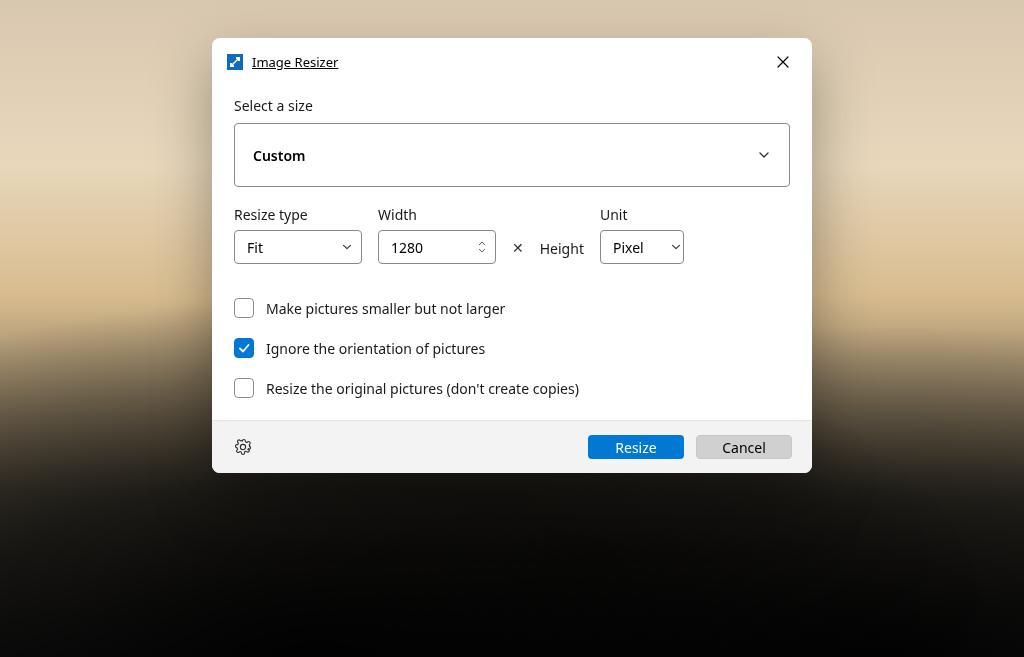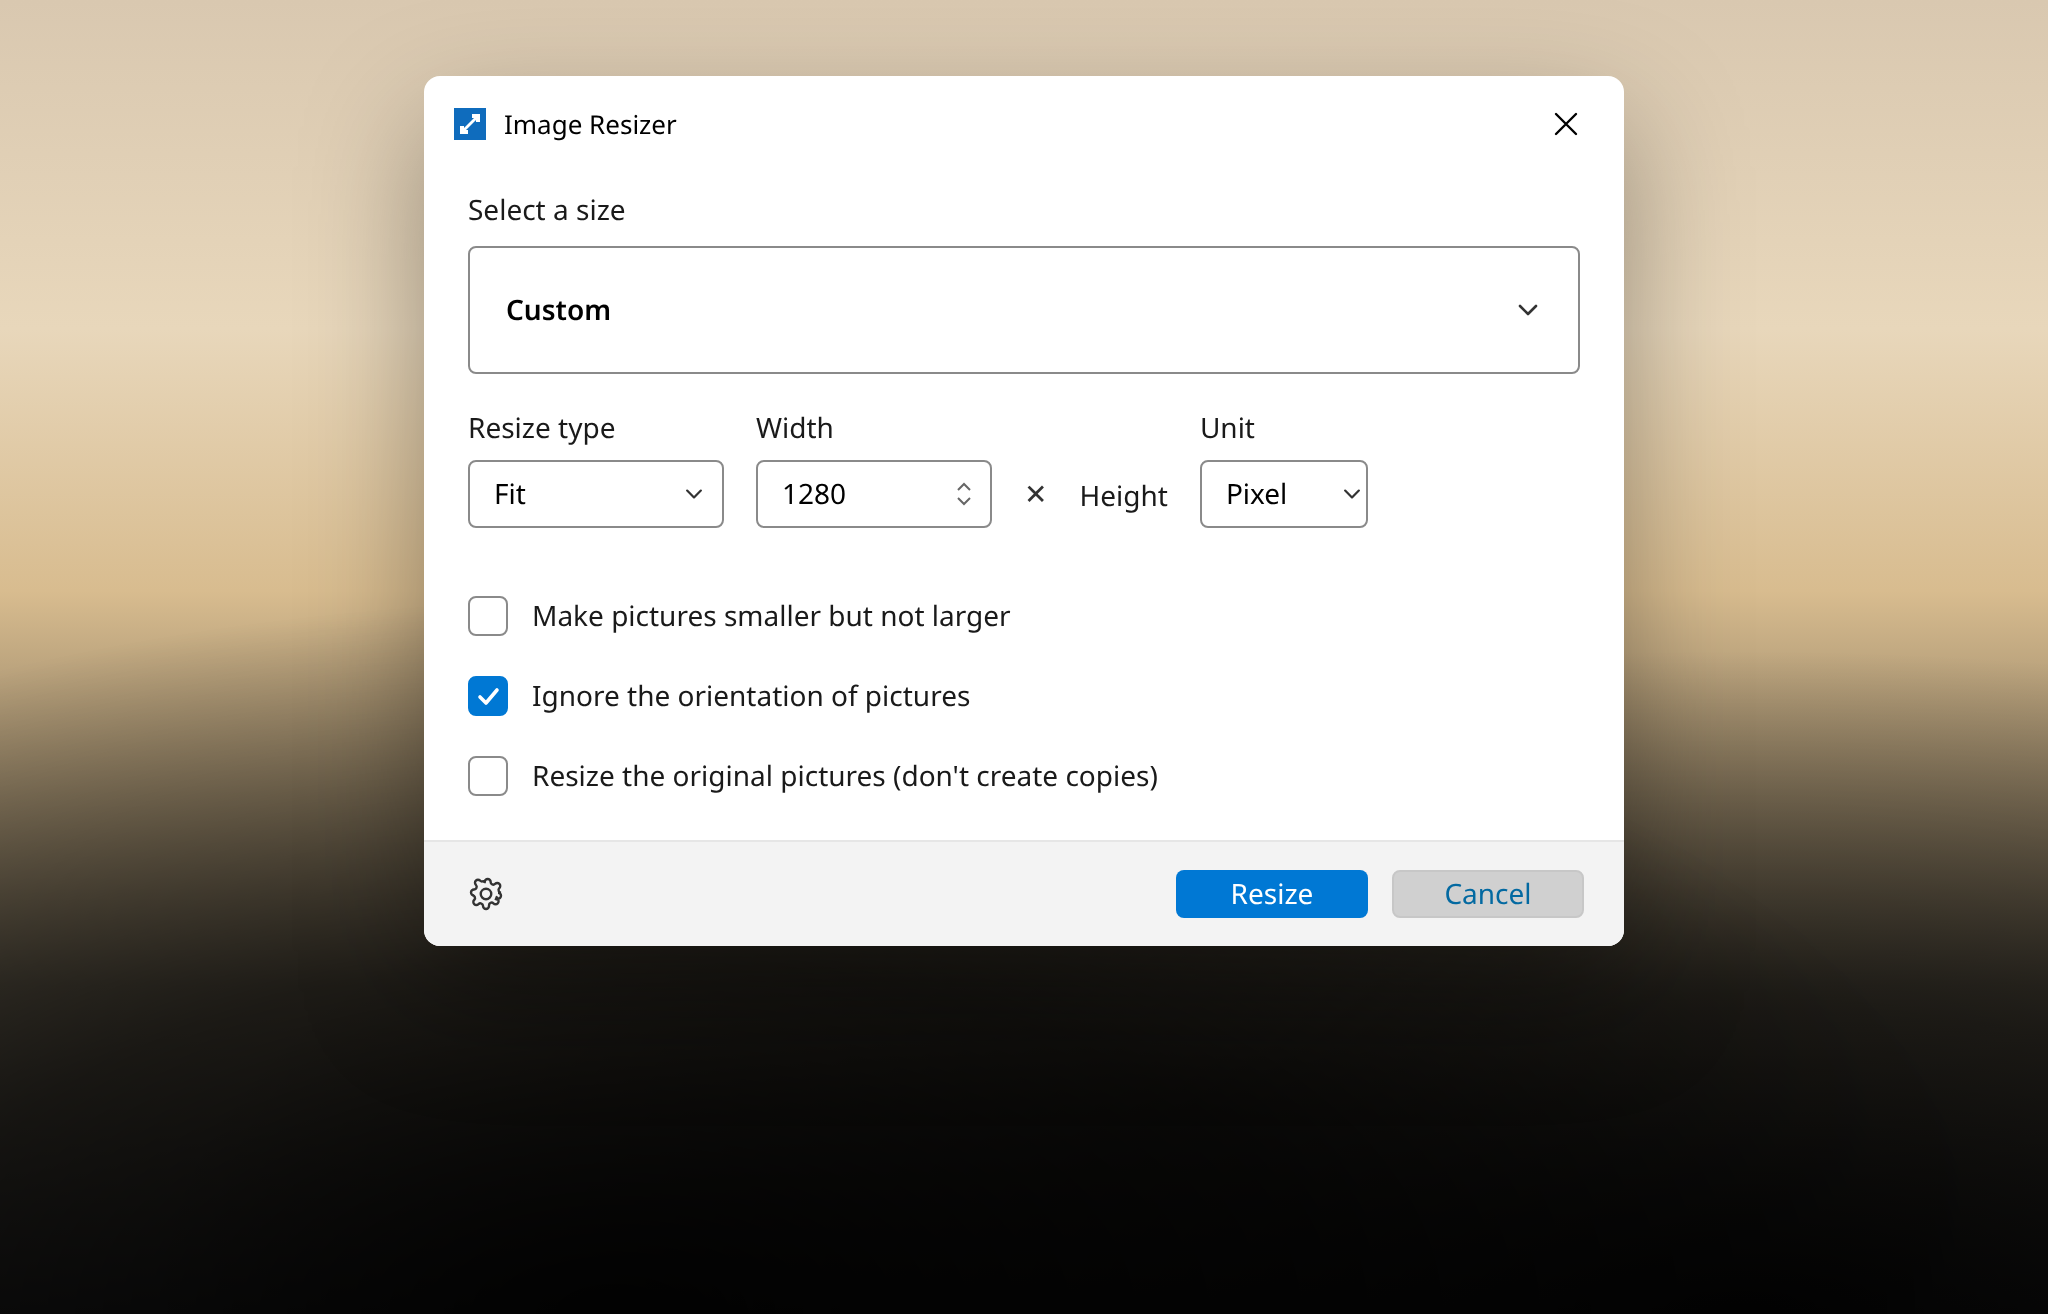--- a/index.html
+++ b/index.html
@@ -30,20 +30,21 @@
     border-radius: 8px;
     box-shadow: 0 24px 60px rgba(0,0,0,0.35);
     display: flex;
     flex-direction: column;
   }
   .titlebar {
     display: flex;
     align-items: center;
     padding: 10px 10px 4px 14px;
     gap: 8px;
+    text-decoration: underline;
   }
   .titlebar .app-icon {
     width: 18px; height: 18px;
     display: flex; align-items: center; justify-content: center;
   }
   .titlebar .title {
     font-size: 13px;
     color: #000;
     flex: 1;
   }
@@ -147,21 +148,21 @@
     display: flex; align-items: center; justify-content: center;
     font-size: 14px;
     padding: 0 18px;
   }
   .btn.primary {
     background: #0078d4;
     color: #fff;
   }
   .btn.secondary {
     background: #d0d0d0;
-    color: #0369a1;
+    color: #000000;
     border: 1px solid #c7c7c7;
   }
   .gear {
     width: 22px; height: 22px;
     display: flex; align-items:center; justify-content:center;
     color: #333;
   }
 </style>
 </head>
 <body>

